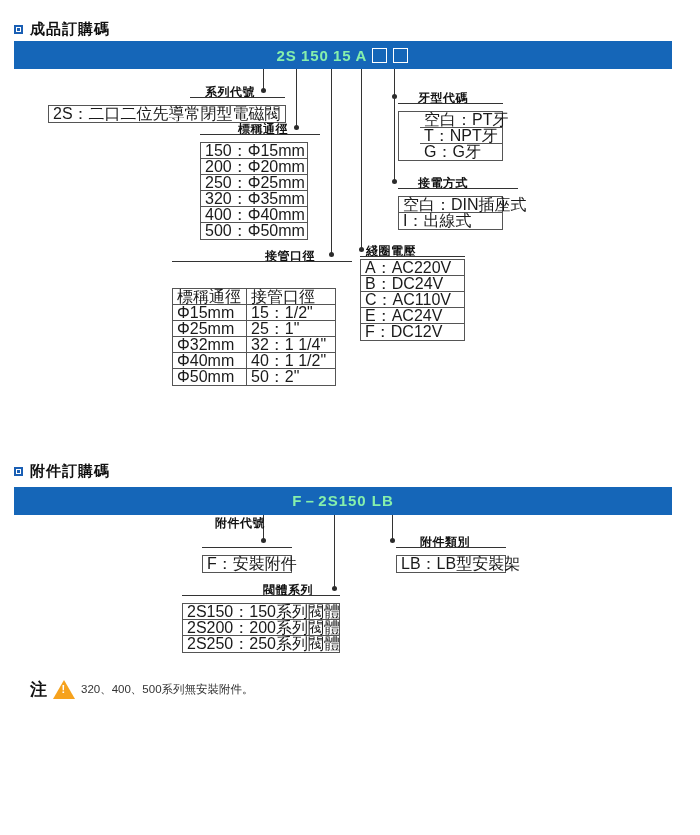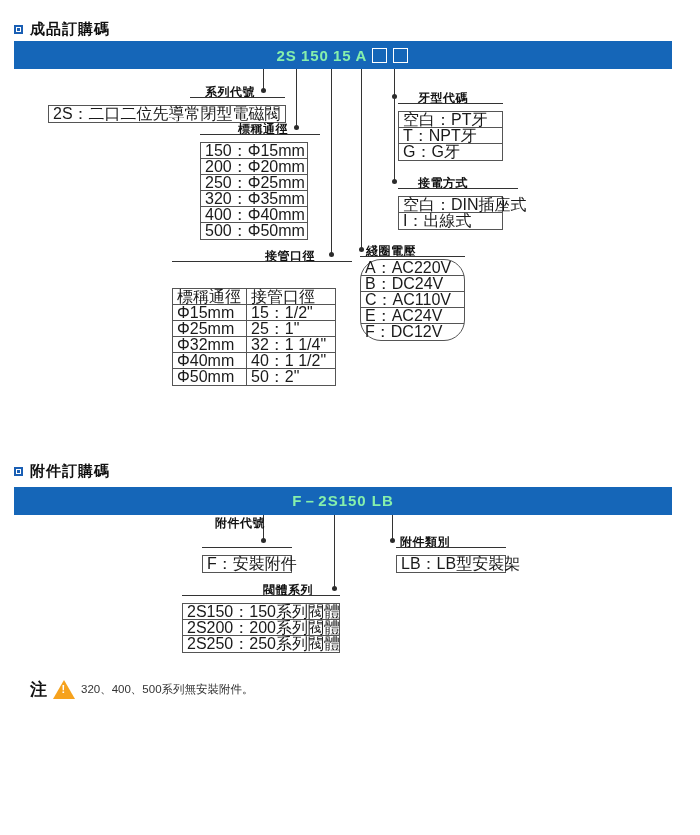--- a/index.html
+++ b/index.html
@@ -250,36 +250,36 @@
       <div class="c2">40：1 1/2"</div>
     </div>
     <div class="row">
       <div class="c1">Φ50mm</div>
       <div class="c2">50：2"</div>
     </div>
   </div>
 
   <div class="cap" style="left:418px; top:90px;">牙型代碼</div>
   <div class="hline" style="left:398px; top:103px; width:105px;"></div>
-  <div class="box" style="left:398px; top:111px; width:105px;">
+  <div class="box" style="left:398px; top:111px; width:105px;padding-left:21px;">
     <div class="row">空白：PT牙</div>
     <div class="row">T：NPT牙</div>
     <div class="row">G：G牙</div>
   </div>
 
   <div class="cap" style="left:418px; top:175px;">接電方式</div>
   <div class="hline" style="left:398px; top:188px; width:120px;"></div>
   <div class="box" style="left:398px; top:196px; width:105px;">
     <div class="row">空白：DIN插座式</div>
     <div class="row">I：出線式</div>
   </div>
 
   <div class="cap" style="left:366px; top:243px;">綫圈電壓</div>
   <div class="hline" style="left:360px; top:256px; width:105px;"></div>
-  <div class="box" style="left:360px; top:259px; width:105px;border-radius:21px;">
+  <div class="box" style="left:360px; top:259px; width:105px;">
     <div class="row">A：AC220V</div>
     <div class="row">B：DC24V</div>
     <div class="row">C：AC110V</div>
     <div class="row">E：AC24V</div>
     <div class="row">F：DC12V</div>
   </div>
 
   <div class="sec-head" style="left:14px; top:462px;">
     <span class="bullet"></span>
     <span class="txt">附件訂購碼</span>
@@ -297,21 +297,21 @@
 
   <div class="vline" style="left:392px; top:515px; height:25px;"></div>
   <div class="dot" style="left:390px; top:538px;"></div>
 
   <div class="cap" style="left:215px; top:515px;">附件代號</div>
   <div class="hline" style="left:202px; top:547px; width:90px;"></div>
   <div class="box" style="left:202px; top:555px; width:90px;">
     <div class="row">F：安裝附件</div>
   </div>
 
-  <div class="cap" style="left:400px; top:534px;">附件類別</div>
+  <div class="cap" style="left:420px; top:534px;">附件類別</div>
   <div class="hline" style="left:396px; top:547px; width:110px;"></div>
   <div class="box" style="left:396px; top:555px; width:110px;">
     <div class="row">LB：LB型安裝架</div>
   </div>
 
   <div class="cap" style="left:263px; top:582px;">閥體系列</div>
   <div class="hline" style="left:182px; top:595px; width:158px;"></div>
   <div class="box" style="left:182px; top:603px; width:158px;">
     <div class="row">2S150：150系列閥體</div>
     <div class="row">2S200：200系列閥體</div>

